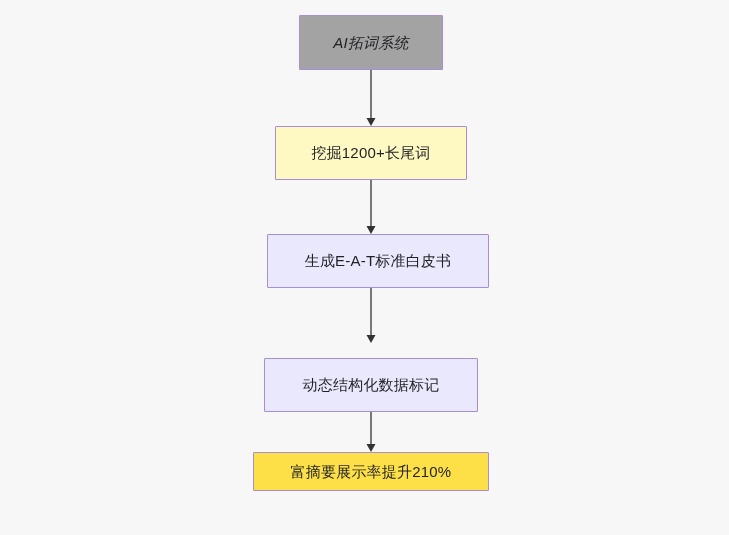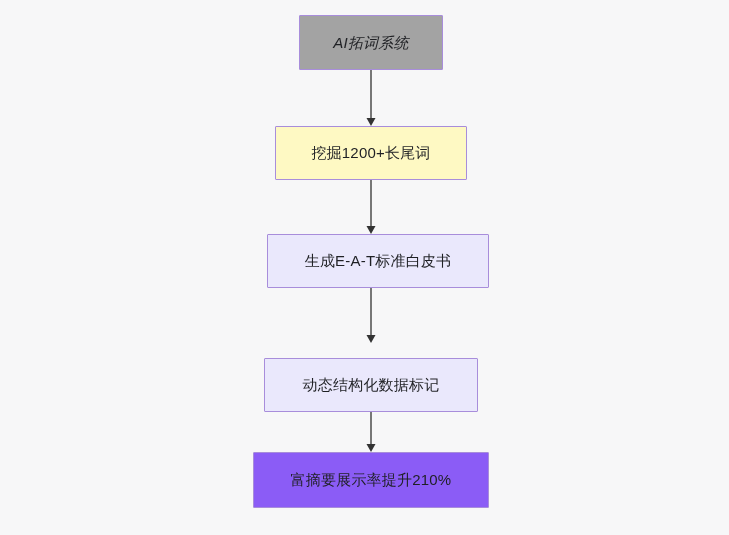--- a/index.html
+++ b/index.html
@@ -71,17 +71,17 @@
   </div>
 
   <div class="node" id="node-n3" style="left: 261px; top: 234px; width: 222px; height: 54px; background: rgb(234, 232, 252); border-color: rgb(168, 141, 219); margin-left: 6px;">
     <span class="node-label" style="color: rgb(31, 32, 36);">生成E-A-T标准白皮书</span>
   </div>
 
   <div class="node" id="node-n4" style="left: 264px; top: 358px; width: 214px; height: 54px; background: rgb(234, 232, 252); border-color: rgb(168, 141, 219);">
     <span class="node-label" style="color: rgb(31, 32, 36);">动态结构化数据标记</span>
   </div>
 
-  <div class="node" id="node-n5" style="left: 253px; top: 452px; width: 236px; height: 56px; background: #8b5cf6; border-color: rgb(168, 141, 219);">
+  <div class="node" id="node-n5" style="left: 253px; top: 452px; width: 236px; height: 39px; background: #fde047; border-color: rgb(168, 141, 219);">
     <span class="node-label" style="color: rgb(31, 32, 36);">富摘要展示率提升210%</span>
   </div>
 
 </div>
 
 </body></html>

